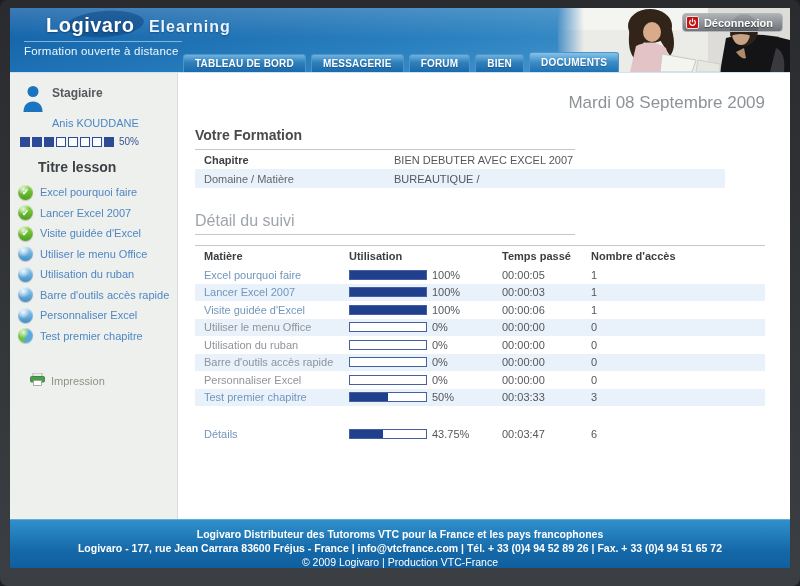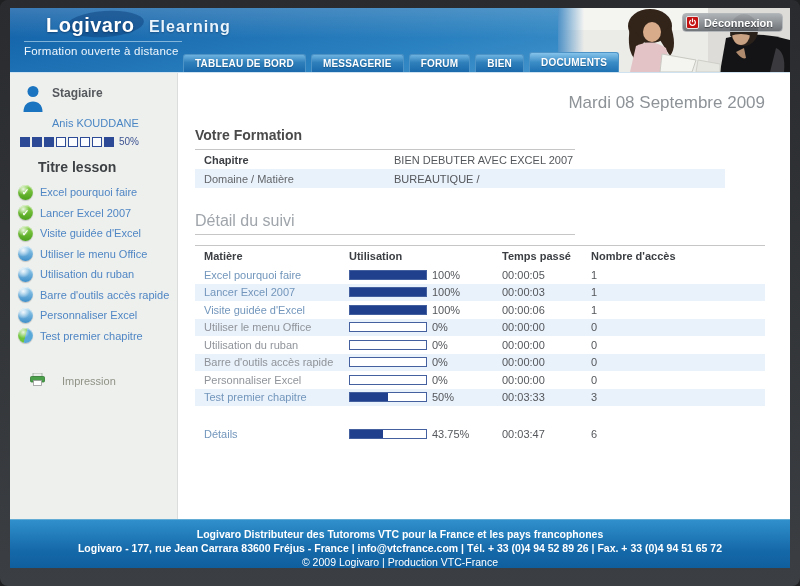--- a/index.html
+++ b/index.html
@@ -58,21 +58,21 @@
   .lessons-title{font-size:14px;font-weight:bold;color:#3f4245;margin:12px 0 7px 28px;}
   .lesson-item{display:flex;align-items:center;gap:7px;height:20.5px;padding-left:8px;cursor:pointer;}
   .lesson-item span.lbl{font-size:11px;color:#4f86c4;}
   .lesson-icon{width:15px;height:15px;border-radius:50%;flex:0 0 15px;position:relative;
     display:inline-flex;align-items:center;justify-content:center;
     box-shadow:inset 0 1px 1px rgba(255,255,255,.6),0 1px 1px rgba(0,0,0,.2);}
   .lesson-icon.done{background:radial-gradient(circle at 35% 28%,rgba(255,255,255,.85) 0%,rgba(255,255,255,0) 40%),linear-gradient(180deg,#8cd24c,#4ba01c);}
   .lesson-icon.done::after{content:"\2713";color:#fff;font-size:9px;font-weight:bold;}
   .lesson-icon.todo{background:radial-gradient(circle at 35% 28%,rgba(255,255,255,.9) 0%,rgba(255,255,255,0) 45%),linear-gradient(180deg,#9fd2ee,#3e8ec8);}
   .lesson-icon.partial{background:radial-gradient(circle at 35% 28%,rgba(255,255,255,.85) 0%,rgba(255,255,255,0) 42%),linear-gradient(105deg,#6ec438 48%,#58a8d8 52%);}
-  .print-row{display:flex;align-items:center;gap:17px;margin:26px 0 0 20px;cursor:pointer;}
+  .print-row{display:flex;align-items:center;gap:6px;margin:26px 0 0 20px;cursor:pointer;}
   .print-row span.lbl{font-size:11px;color:#8f9285;}
 
   main{flex:1;padding:5px 25px 0 17px;position:relative;overflow:hidden;}
   .date{text-align:right;font-size:17px;color:#8e9398;margin-top:15px;}
   .section-title{font-size:14px;font-weight:bold;color:#4a4a4a;margin:14px 0 0 0;
     padding-bottom:6px;border-bottom:1px solid #c6c6c6;width:380px;}
   .section-title.muted{font-size:16px;font-weight:normal;color:#9fa5ab;margin-top:24px;padding-bottom:4px;}
 
   .info-table{width:530px;}
   .info-table .i-row{display:grid;grid-template-columns:190px 1fr;align-items:center;height:19px;

